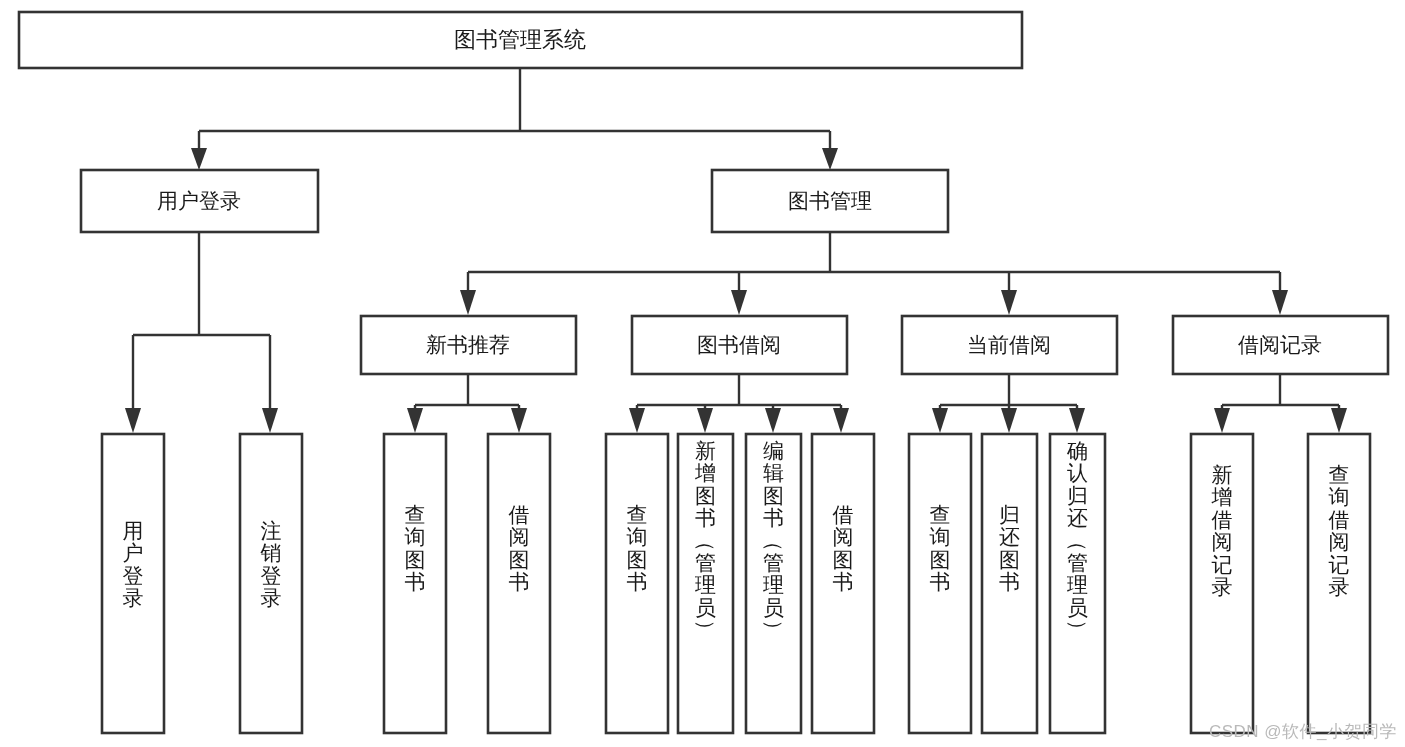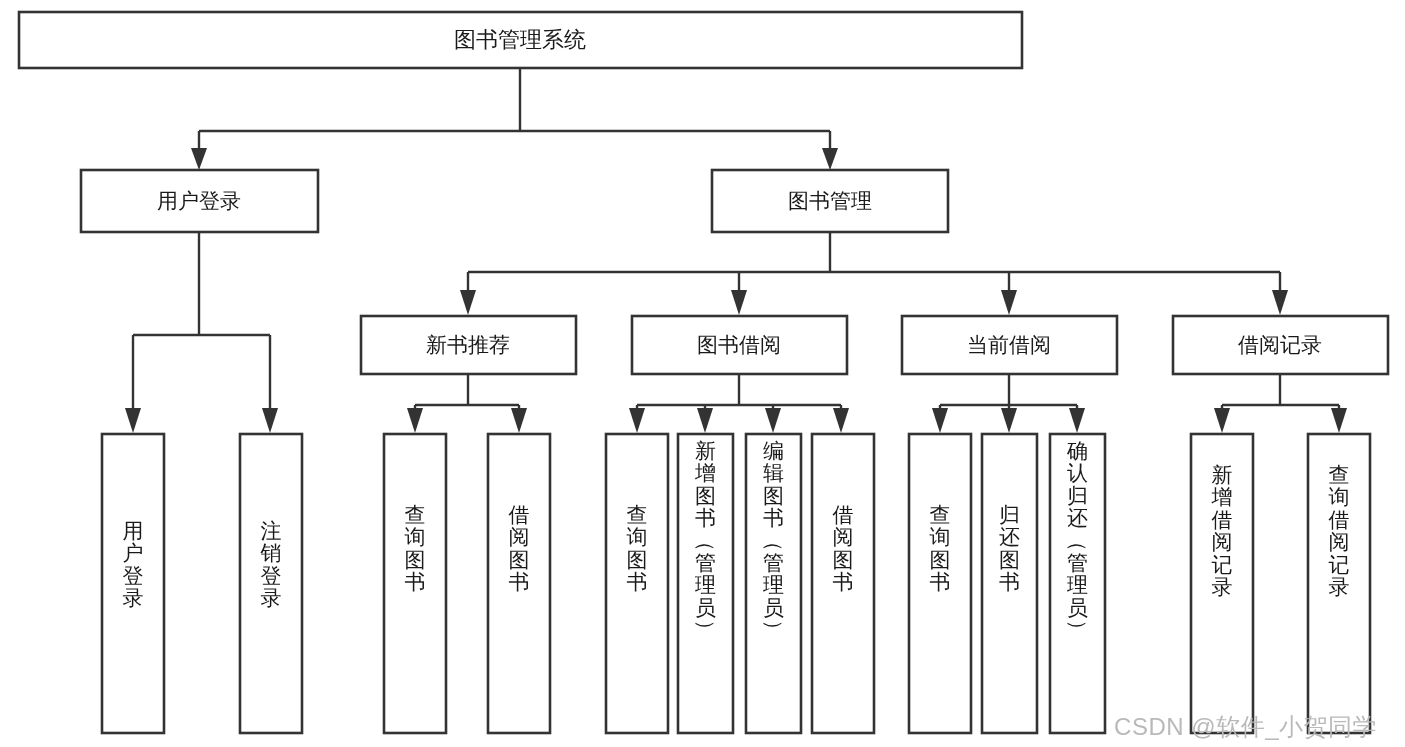--- a/index.html
+++ b/index.html
@@ -68,24 +68,24 @@
     color: #1a1a1a;
     text-align: center;
     pointer-events: none;
     box-sizing: border-box;
   }
   .vlabel span {
     display: block;
   }
   .watermark {
     position: absolute;
-    right: 28px;
+    right: 8px;
     bottom: 4px;
     font-family: "Liberation Sans", "DejaVu Sans", sans-serif;
-    font-size: 24px;
+    font-size: 17px;
     color: #b9b9b9;
     letter-spacing: 0.5px;
     white-space: nowrap;
     margin-top: 32px;
   }
 </style>
 </head>
 <body>
 
 <div id="diagram-root">

